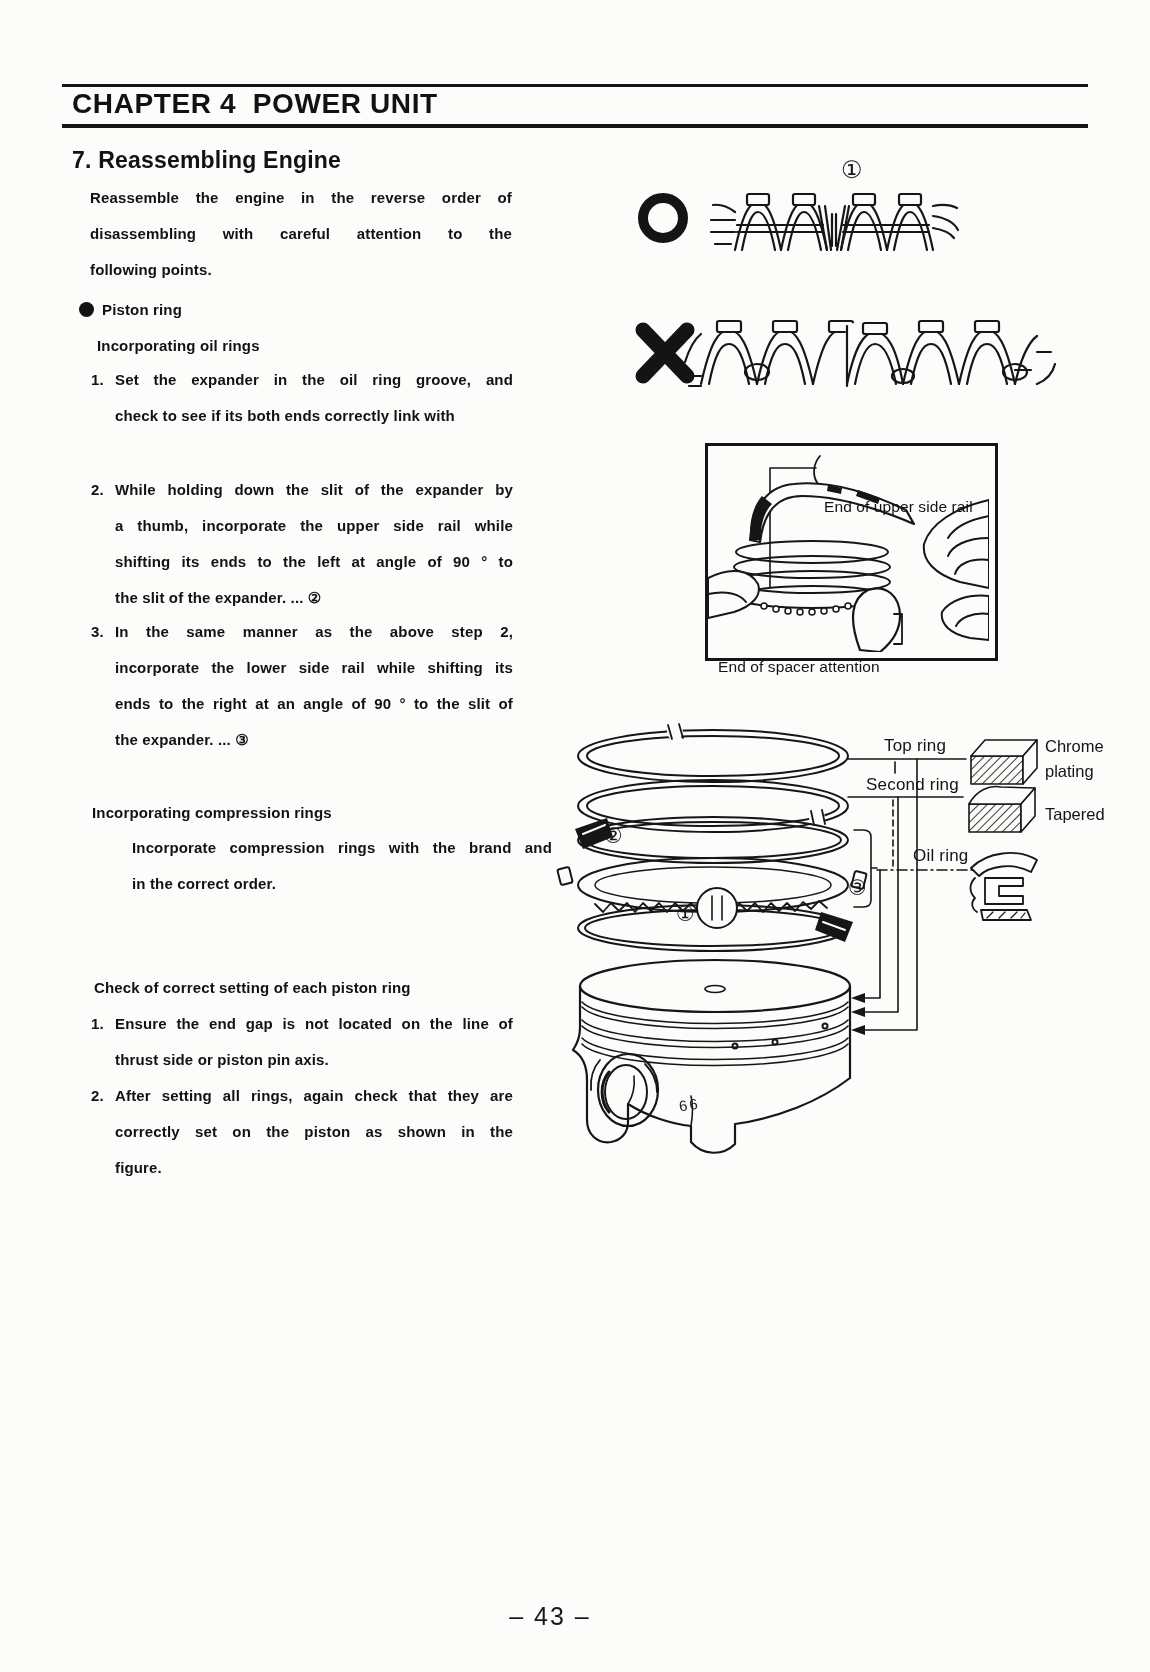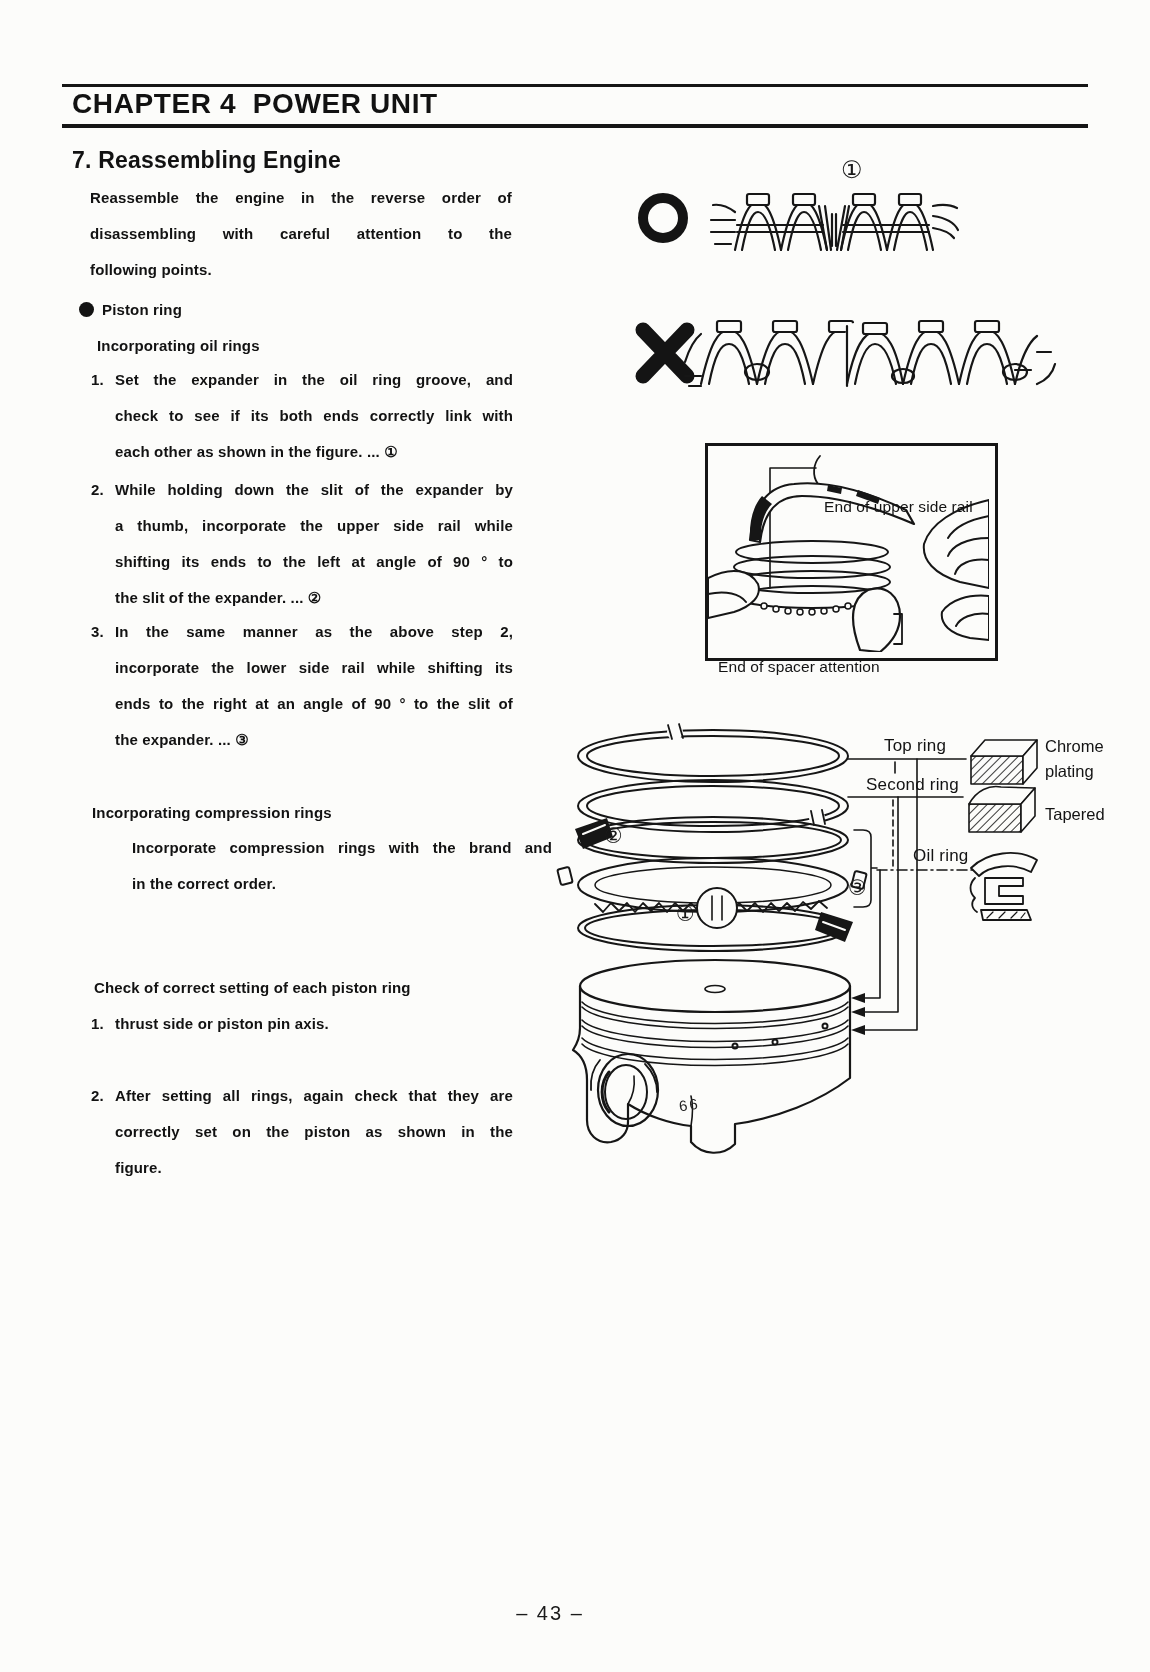--- a/index.html
+++ b/index.html
@@ -16,21 +16,21 @@
   .jl div{text-align:justify;text-align-last:justify;}
   .jl div:last-child{text-align-last:left;}
   .step{display:flex;}
   .step .num{width:24px;flex:none;}
   .step .lines{flex:1;}
   .bullet-dot{width:15px;height:15px;border-radius:50%;background:#131313;}
   .circled{font-family:"DejaVu Sans",sans-serif;color:#1a1a1a;}
   .figlabel{font-size:15.5px;letter-spacing:.1px;color:#131313;white-space:nowrap;margin-top:40px;}
   .ringlabel{font-size:17px;letter-spacing:.2px;color:#131313;white-space:nowrap;}
   .blocklabel{font-size:16.5px;line-height:25px;color:#131313;}
-  .pgnum{font-size:20px;letter-spacing:2px;color:#1a1a1a;}
+  .pgnum{font-size:25px;letter-spacing:2px;color:#1a1a1a;}
   .fig2box{border:3px solid #161616;}
   svg{display:block;}
   .pmark{font-size:15px;transform:rotate(-8deg);color:#222;letter-spacing:2px;}
 </style>
 </head>
 <body>
 
 <div class="page">
 
   <div class="abs rule" style="left:62px;top:84px;width:1026px;height:3px;"></div>
@@ -48,21 +48,20 @@
   <div class="abs bullet-dot" style="left:79px;top:302px;"></div>
   <div class="abs body-t" style="left:102px;top:292px;">Piston ring</div>
 
   <div class="abs body-t" style="left:97px;top:328px;">Incorporating oil rings</div>
 
   <div class="abs body-t step" style="left:91px;top:362px;width:422px;">
     <div class="num">1.</div>
     <div class="lines jl">
         <div>Set the expander in the oil ring groove, and</div>
         <div>check to see if its both ends correctly link with</div>
-        <div>each other as shown in the figure. ... ①</div>
       </div>
   </div>
   <div class="abs body-t step" style="left:91px;top:472px;width:422px;">
     <div class="num">2.</div>
     <div class="lines jl">
         <div>While holding down the slit of the expander by</div>
         <div>a thumb, incorporate the upper side rail while</div>
         <div>shifting its ends to the left at angle of 90 ° to</div>
         <div>the slit of the expander. ... ②</div>
       </div>
@@ -80,20 +79,21 @@
   <div class="abs body-t" style="left:92px;top:795px;">Incorporating compression rings</div>
   <div class="abs body-t jl" style="left:92px;top:830px;width:420px;margin-left:40px;">
       <div>Incorporate compression rings with the brand and</div>
       <div>in the correct order.</div>
     </div>
 
   <div class="abs body-t" style="left:94px;top:970px;">Check of correct setting of each piston ring</div>
   <div class="abs body-t step" style="left:91px;top:1006px;width:422px;">
     <div class="num">1.</div>
     <div class="lines jl">
+        <div>Ensure the end gap is not located on the line of</div>
         <div>thrust side or piston pin axis.</div>
       </div>
   </div>
   <div class="abs body-t step" style="left:91px;top:1078px;width:422px;">
     <div class="num">2.</div>
     <div class="lines jl">
         <div>After setting all rings, again check that they are</div>
         <div>correctly set on the piston as shown in the</div>
         <div>figure.</div>
       </div>

